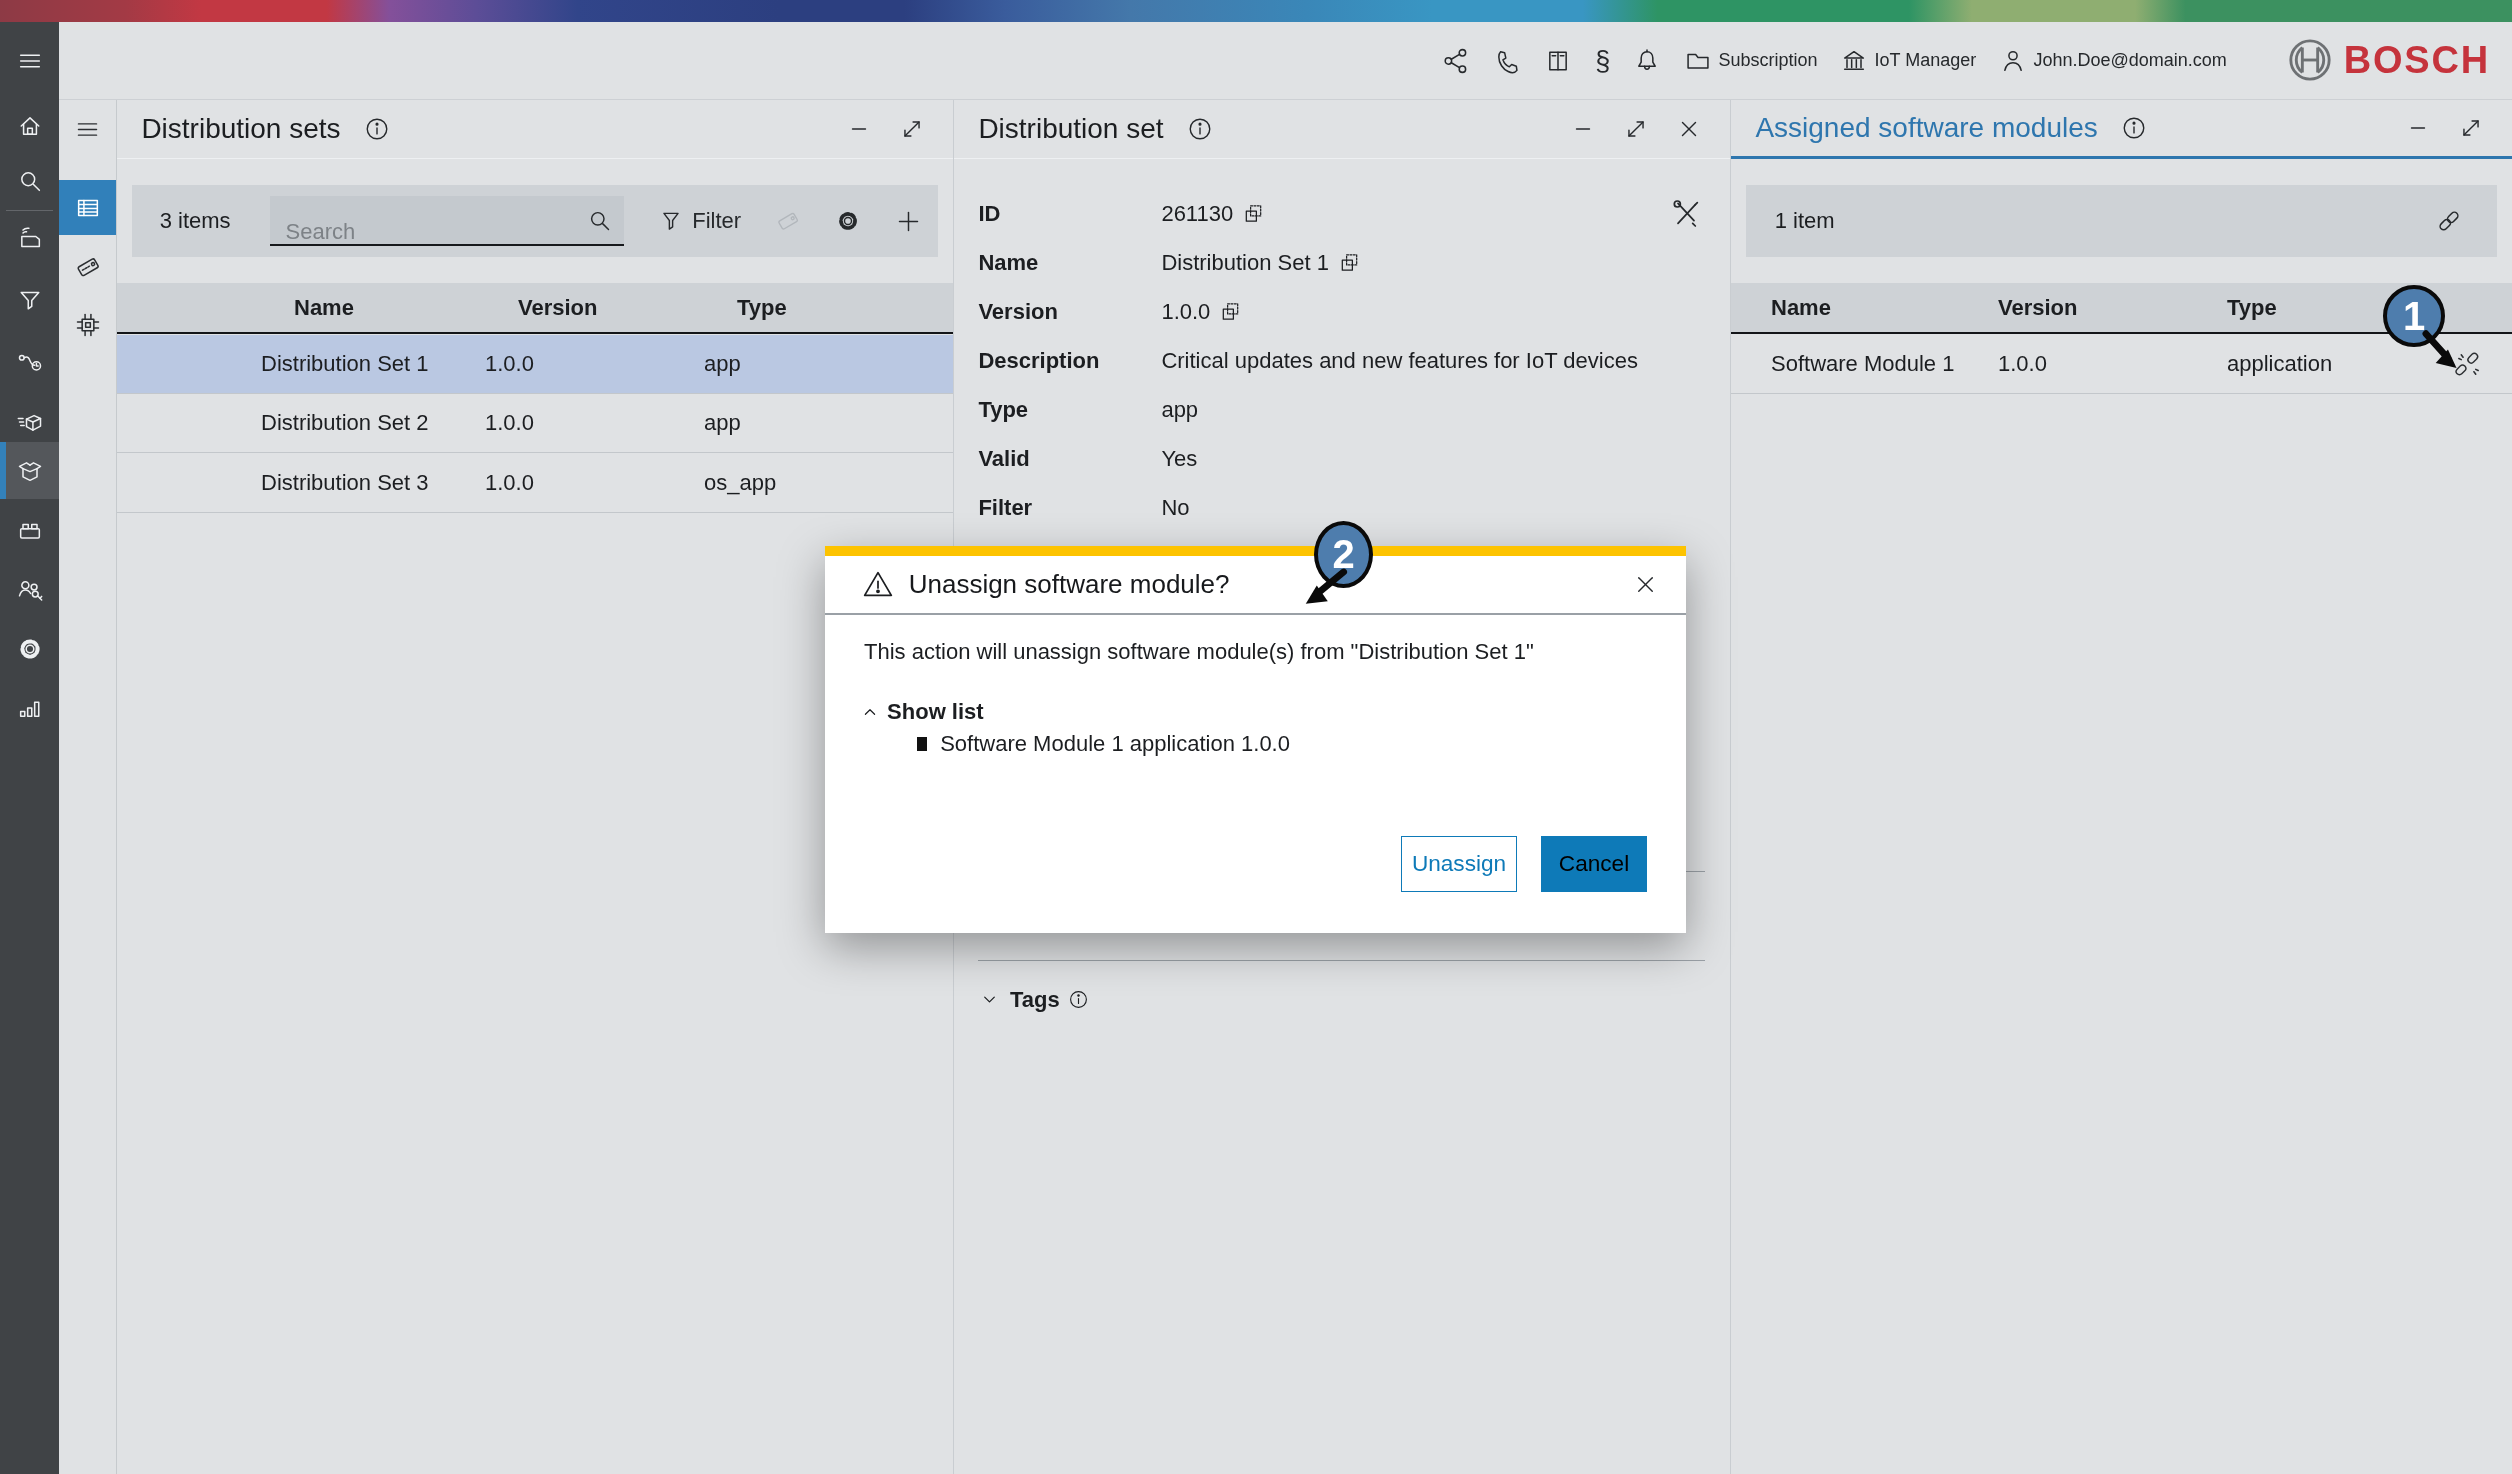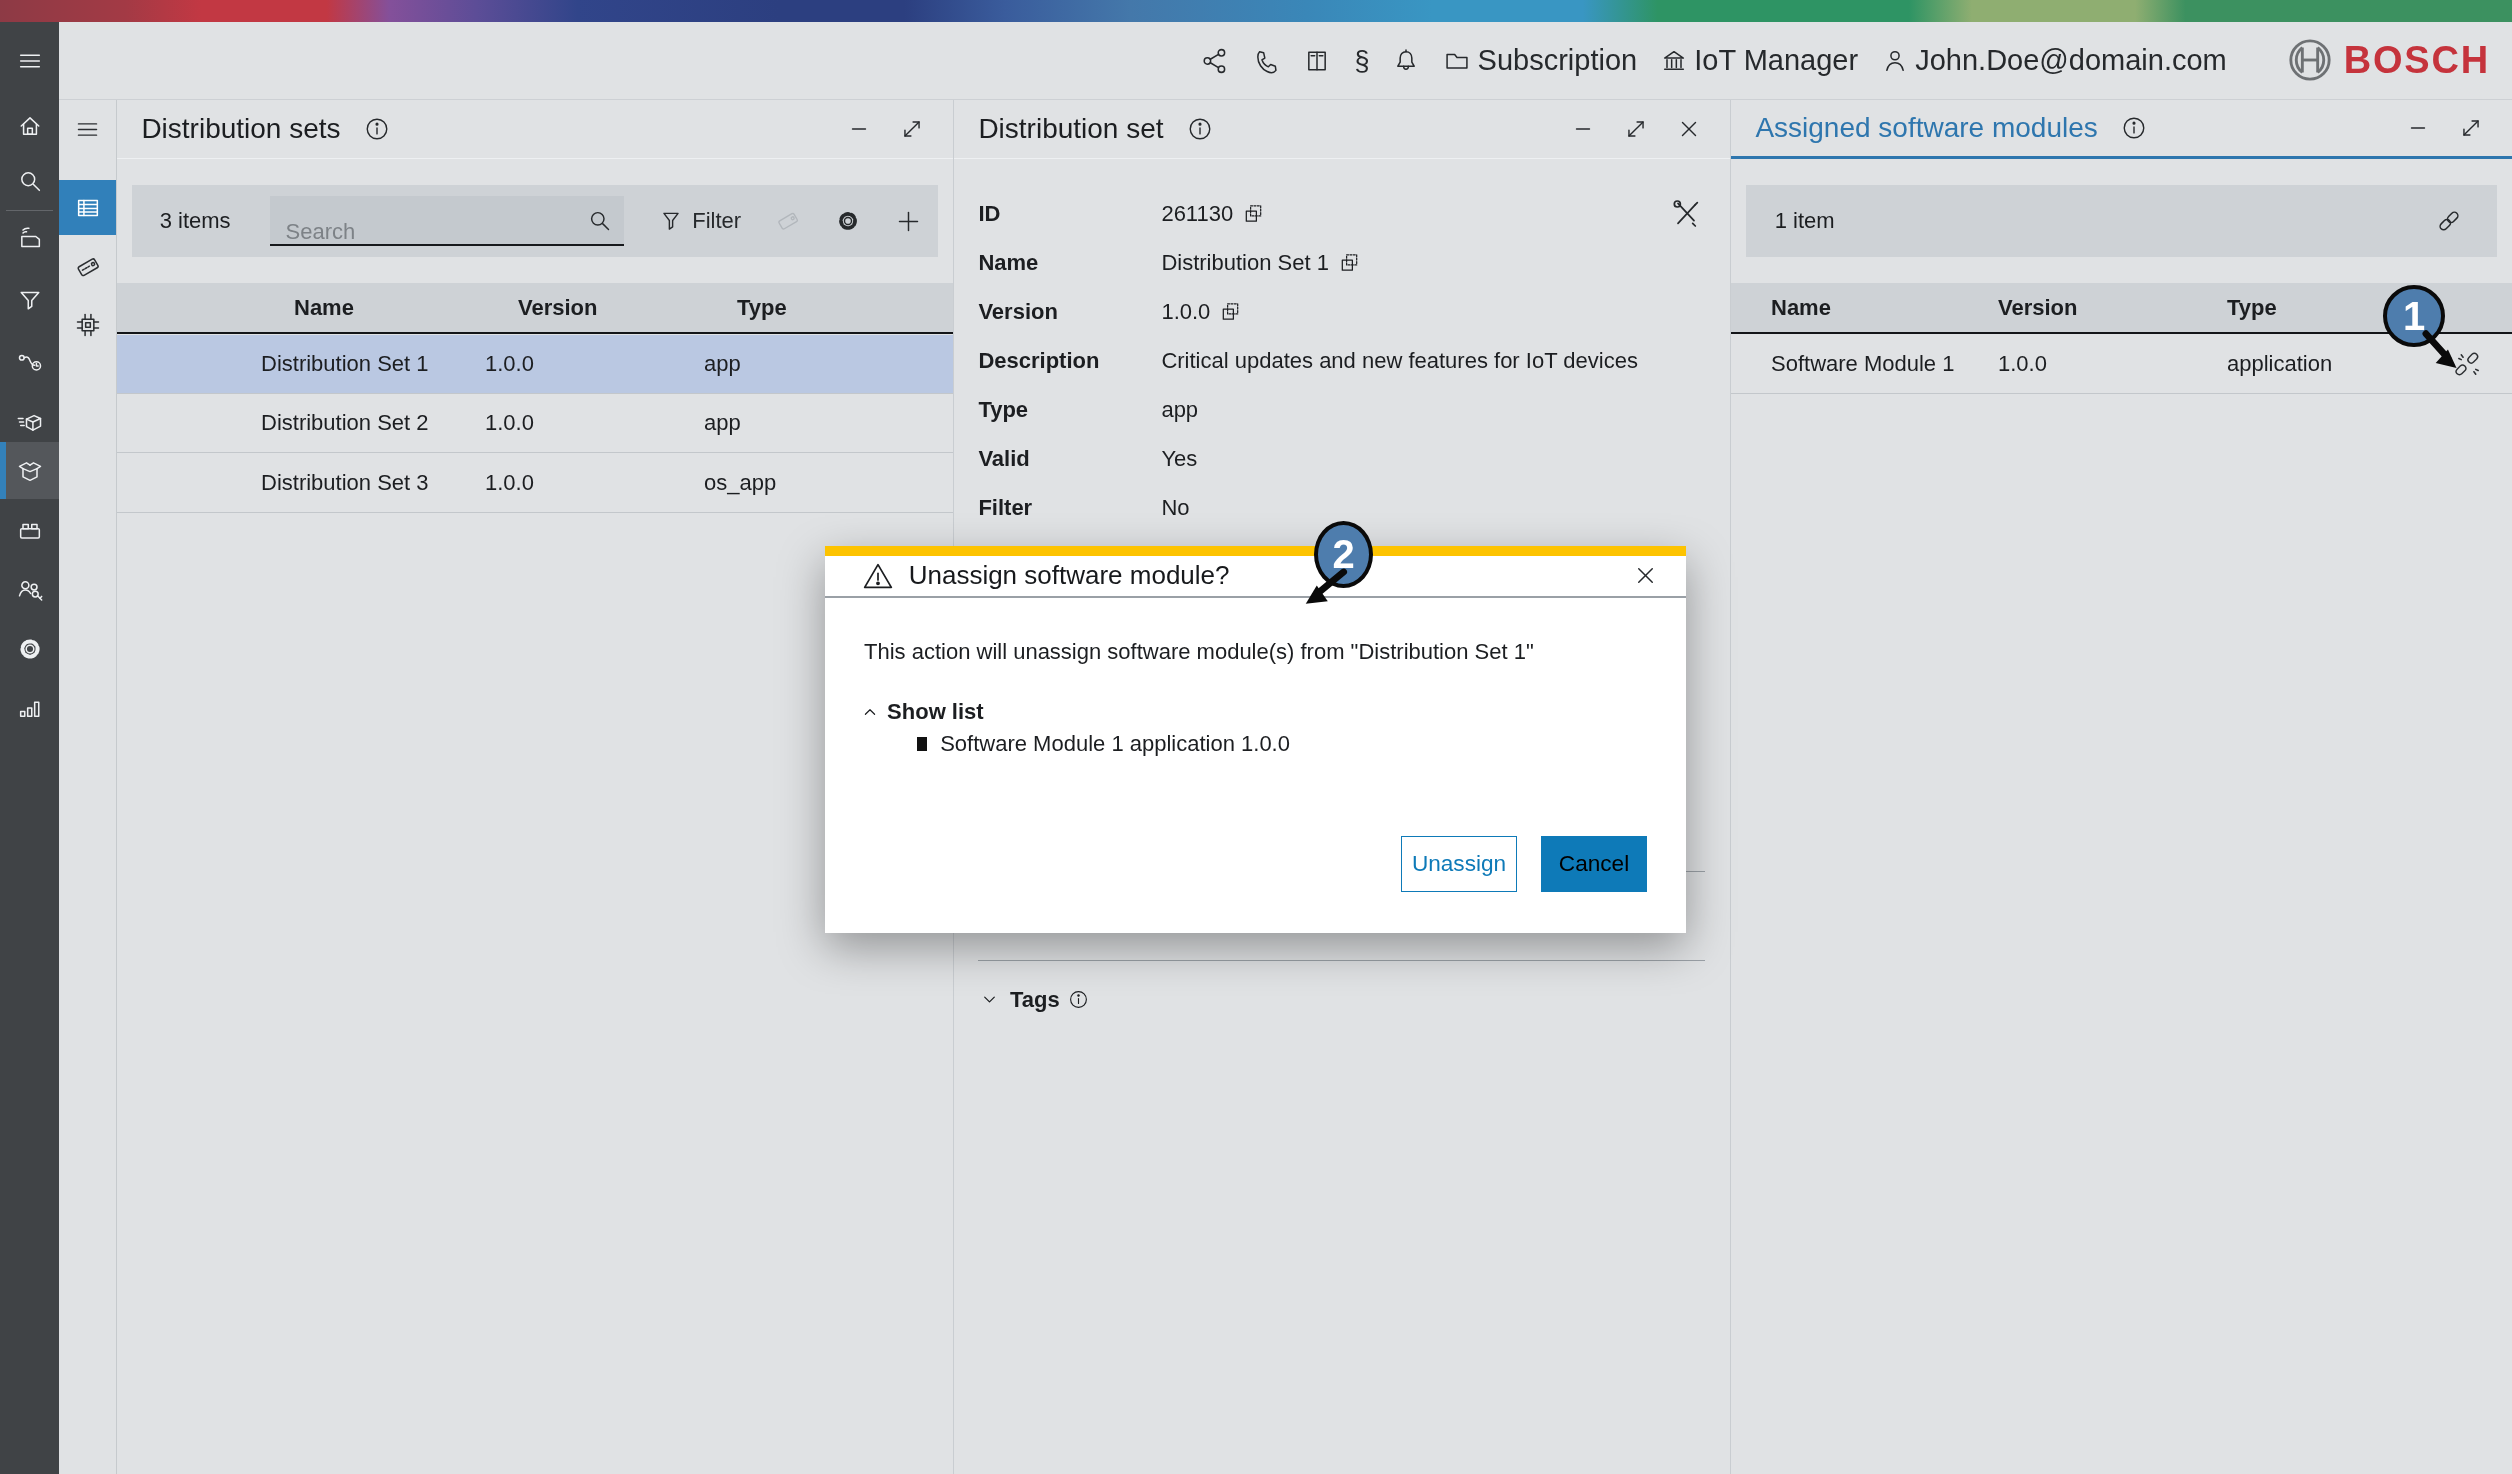--- a/index.html
+++ b/index.html
@@ -21,21 +21,21 @@
       #2e9464 76%, #8fae71 78.5%, #8fae71 85%, #3c9160 87%, #3c9160 100%);
   }
   
   .topbar {
     position: absolute; left: 59px; top: 22px; right: 0; height: 78px;
     background: #e0e2e4; display: flex; align-items: center;
     justify-content: flex-end; gap: 23px; padding-right: 22px;
     border-bottom: 0.6px solid #cdd0d4;
   }
   .topbar .tb-item { display: flex; align-items: center; gap: 6.1px; color: #26292c; }
-  .topbar .tb-label { font-size: 29px; }
+  .topbar .tb-label { font-size: 18px; }
   .section-glyph { font-size: 27px; line-height: 28px; }
   .bosch-logo { display: flex; align-items: center; gap: 11px; margin-left: 37px; }
   .bosch-word { font-size: 38px; font-weight: bold; color: #c5333c; letter-spacing: 1.8px; }
   
   svg.ic { display: block; fill: none; stroke: currentColor; stroke-width: 2.6; stroke-linecap: round; stroke-linejoin: round; }
   
   .sidebar-dark {
     position: absolute; left: 0; top: 22px; bottom: 0; width: 59px;
     background: #404346; color: #eef0f2;
   }
@@ -124,21 +124,21 @@
   
   #panel-asm .band .count { margin-left: 29px; }
   .band-link { margin-left: auto; margin-right: 34px; color: #26292c; }
   
   .modal {
     position: absolute; left: 825px; top: 546px; width: 861px; height: 387px;
     background: #ffffff; z-index: 50;
     box-shadow: 0 14.7px 43px rgba(0,0,0,0.35);
   }
   .modal-accent { height: 9.8px; background: #fdc300; }
-  .modal-hdr { height: 40px; display: flex; align-items: center; padding: 0 27px 0 37px; gap: 14.7px; }
+  .modal-hdr { height: 57px; display: flex; align-items: center; padding: 0 27px 0 37px; gap: 14.7px; }
   .modal-title { font-size: 26px; color: #17191c; }
   .modal-close { margin-left: auto; color: #26292c; }
   .modal-divider { height: 1.8px; background: #9aa0a6; }
   .modal-msg { position: absolute; left: 39px; right: 37px; top: 93px; font-size: 22px; }
   .show-list { position: absolute; left: 34px; top: 153px; display: flex; align-items: center; gap: 6.1px; }
   .show-list-label { font-size: 22px; font-weight: bold; }
   .modal-li { position: absolute; left: 92px; top: 185px; display: flex; align-items: center; gap: 13.4px; font-size: 22px; }
   .li-bullet { width: 9.8px; height: 13.4px; background: #111; }
   .modal-btns { position: absolute; top: 290px; left: 0; right: 0; height: 56px; }
   .btn { position: absolute; height: 56px; display: flex; align-items: center; justify-content: center; font-size: 22.6px; font-family: "Liberation Sans", sans-serif; cursor: pointer; }

